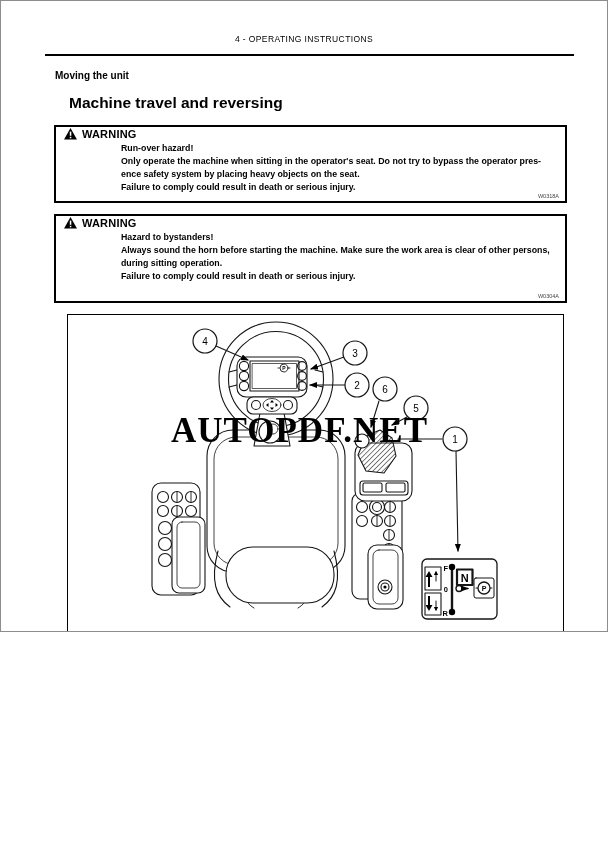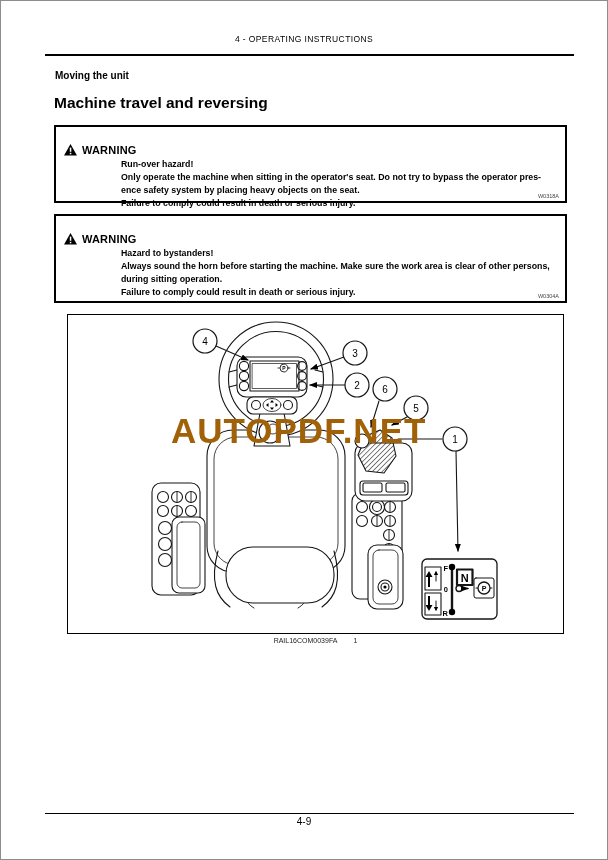--- a/index.html
+++ b/index.html
@@ -1,31 +1,31 @@
 <!DOCTYPE html>
 <html><head>
 <meta charset="utf-8">
 <style>
   html,body{margin:0;padding:0;background:#fff;}
-  .page{position:relative;width:608px;height:860px;background:#fff;
+  .page{position:relative;width:608px;height:632px;background:#fff;
         border:1px solid #8d8d8d;box-sizing:border-box;overflow:hidden;
         font-family:"Liberation Sans",sans-serif;color:#000;}
   .header{position:absolute;top:33px;left:0;width:100%;text-align:center;
           font-size:8.5px;letter-spacing:.4px;}
   .rule{position:absolute;left:44px;width:529px;background:#000;}
   .header-rule{top:53px;height:1.6px;}
   .footer-rule{top:812px;height:1.2px;}
   .section-label{position:absolute;top:69px;left:54px;font-size:10px;font-weight:bold;}
-  .page-title{position:absolute;top:93px;left:53px;font-size:15.5px;font-weight:bold;}
+  .page-title{position:absolute;top:93px;left:68px;font-size:15.5px;font-weight:bold;}
   .warning{position:absolute;left:53px;width:513px;border:2px solid #000;
            box-sizing:border-box;background:#fff;}
   #warning1{top:124px;height:78px;}
   #warning2{top:213px;height:89px;}
   .warning-header{display:flex;align-items:center;gap:5px;padding:1px 0 0 8px;
-                  font-size:11px;font-weight:bold;letter-spacing:.2px;margin-top:16px;}
+                  font-size:11px;font-weight:bold;letter-spacing:.2px;}
   .warning-lines{margin:2px 0 0 19px;font-size:8.8px;font-weight:bold;line-height:13px;}
   .warning-lines div{white-space:nowrap;padding-left:46px;}
   .warning-code{position:absolute;right:6px;bottom:2px;font-size:5.5px;color:#444;}
   .figure{position:absolute;left:66px;top:313px;width:497px;height:320px;
           border:1px solid #000;box-sizing:border-box;background:#fff;}
   .figure svg{position:absolute;left:0;top:0;}
   .watermark{position:absolute;left:103px;top:96px;font-size:35px;font-weight:bold;
              letter-spacing:1px;white-space:nowrap;}
   .caption{position:absolute;top:636px;left:66px;width:497px;display:flex;
            justify-content:center;gap:16px;font-size:7px;color:#222;}
@@ -259,21 +259,21 @@
       <text class="callout-num" x="348" y="96.5" text-anchor="middle">5</text>
       <text class="callout-num" x="387" y="127.5" text-anchor="middle">1</text>
       <text class="screen-p" x="216" y="55" text-anchor="middle">P</text>
       <text class="gear-small" x="380" y="255.5" text-anchor="end">F</text>
       <text class="gear-small" x="380" y="276.5" text-anchor="end">0</text>
       <text class="gear-small" x="380" y="300.5" text-anchor="end">R</text>
       <text class="gear-n" x="396.7" y="266.5" text-anchor="middle">N</text>
       <text class="gear-p" x="416" y="275.6" text-anchor="middle">P</text>
     </svg>
 
-    <div class="watermark" style="color: #a16207;">AUTOPDF.NET</div>
+    <div class="watermark" style="color: #000000; font-family: Liberation Serif, serif;">AUTOPDF.NET</div>
   </div>
 
   <div class="caption">
     <span>RAIL16COM0039FA</span>
     <span>1</span>
   </div>
 
   <div class="rule footer-rule"></div>
   <div class="pagenum">4-9</div>
 

